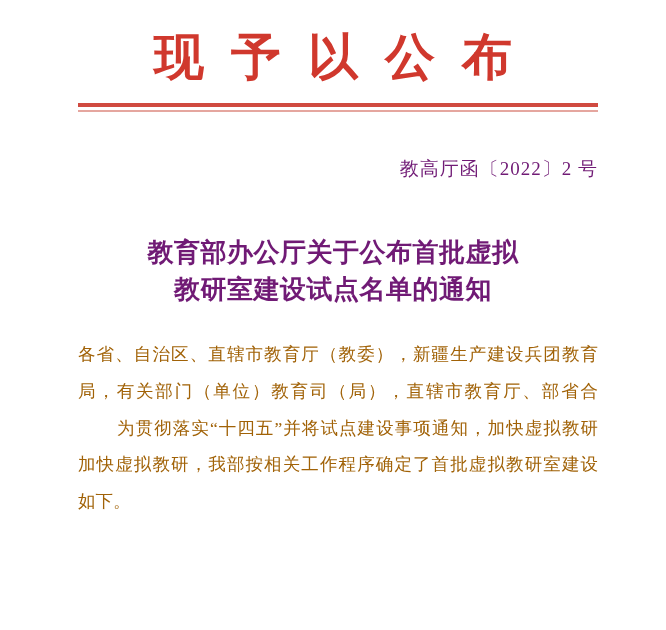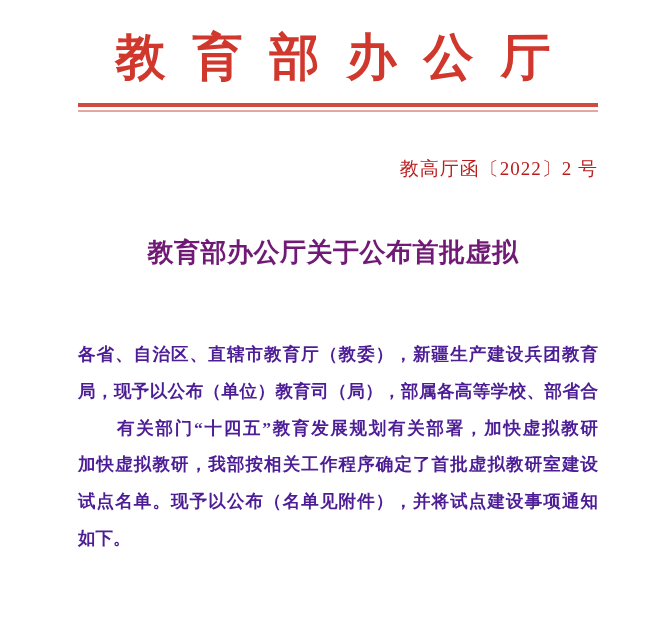--- a/index.html
+++ b/index.html
@@ -43,21 +43,21 @@
   .rule-thin {
     margin-top: 3px;
     height: 2px;
     background: #e5a69f;
   }
   .doc-number {
     position: absolute;
     top: 156px;
     right: 68px;
     font-size: 19px;
-    color: #b91c1c;
+    color: #701a75;
     letter-spacing: 1px;
     white-space: nowrap;
     text-align: right;
   }
   .doc-title {
     position: absolute;
     top: 234px;
     left: 0;
     width: 100%;
     text-align: center;
@@ -66,22 +66,21 @@
     color: #701a75;
     line-height: 37px;
     letter-spacing: 0.5px;
   }
   .doc-body {
     position: absolute;
     top: 336px;
     left: 78px;
     width: 520px;
     font-size: 17.5px;
-    color: #4c1d95;
-    font-weight: bold;
+    color: #a16207;
   }
   .body-line {
     line-height: 36.8px;
     height: 36.8px;
     text-align: justify;
     text-align-last: justify;
     white-space: nowrap;
   }
   .body-line.indent {
     text-indent: 39px;
@@ -89,35 +88,35 @@
   .body-line.short-last {
     text-align: right;
     text-align-last: left;
   }
 </style>
 </head>
 <body>
 
 <div class="page">
 
-  <div class="masthead">教育部办公厅</div>
+  <div class="masthead">现予以公布</div>
 
   <div class="rule">
     <div class="rule-thick"></div>
     <div class="rule-thin"></div>
   </div>
 
   <div class="doc-number">教高厅函〔2022〕2 号</div>
 
   <div class="doc-title">
     <div>教育部办公厅关于公布首批虚拟</div>
+    <div>教研室建设试点名单的通知</div>
   </div>
 
   <div class="doc-body">
     <div class="body-line">各省、自治区、直辖市教育厅（教委），新疆生产建设兵团教育</div>
-    <div class="body-line">局，现予以公布（单位）教育司（局），部属各高等学校、部省合</div>
-    <div class="body-line indent">有关部门“十四五”教育发展规划有关部署，加快虚拟教研</div>
+    <div class="body-line">局，有关部门（单位）教育司（局），直辖市教育厅、部省合</div>
+    <div class="body-line indent">为贯彻落实“十四五”并将试点建设事项通知，加快虚拟教研</div>
     <div class="body-line">加快虚拟教研，我部按相关工作程序确定了首批虚拟教研室建设</div>
-    <div class="body-line">试点名单。现予以公布（名单见附件），并将试点建设事项通知</div>
     <div class="body-line short-last">如下。</div>
   </div>
 
 </div>
 
 </body></html>

